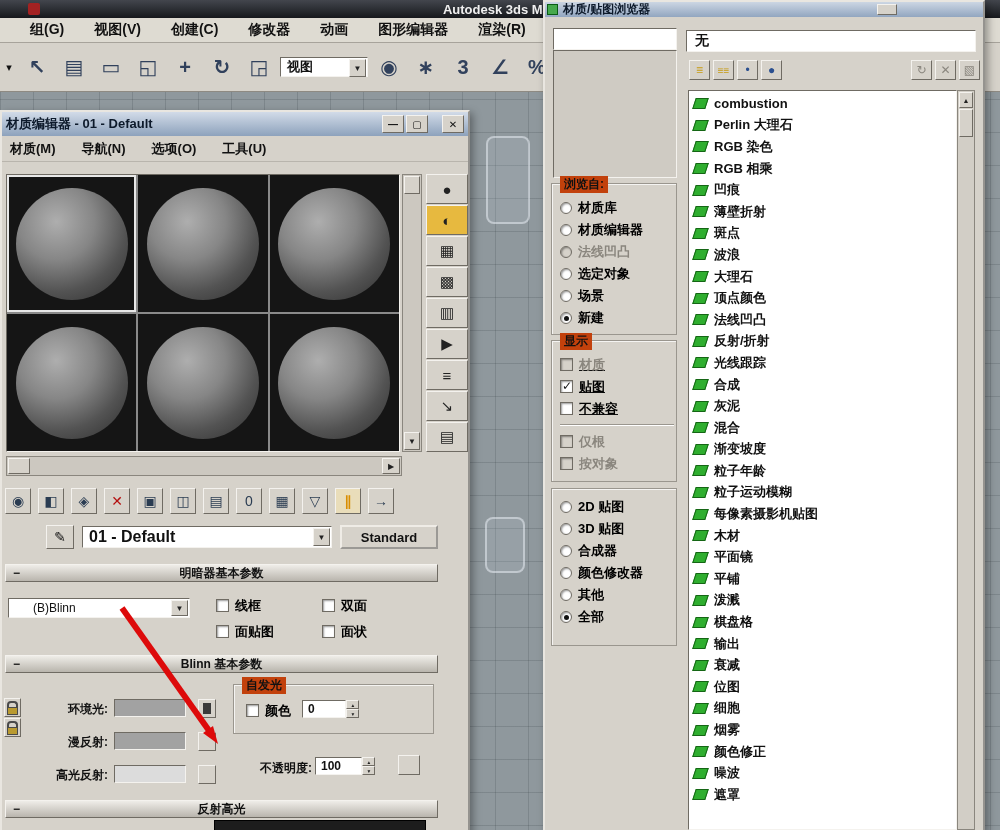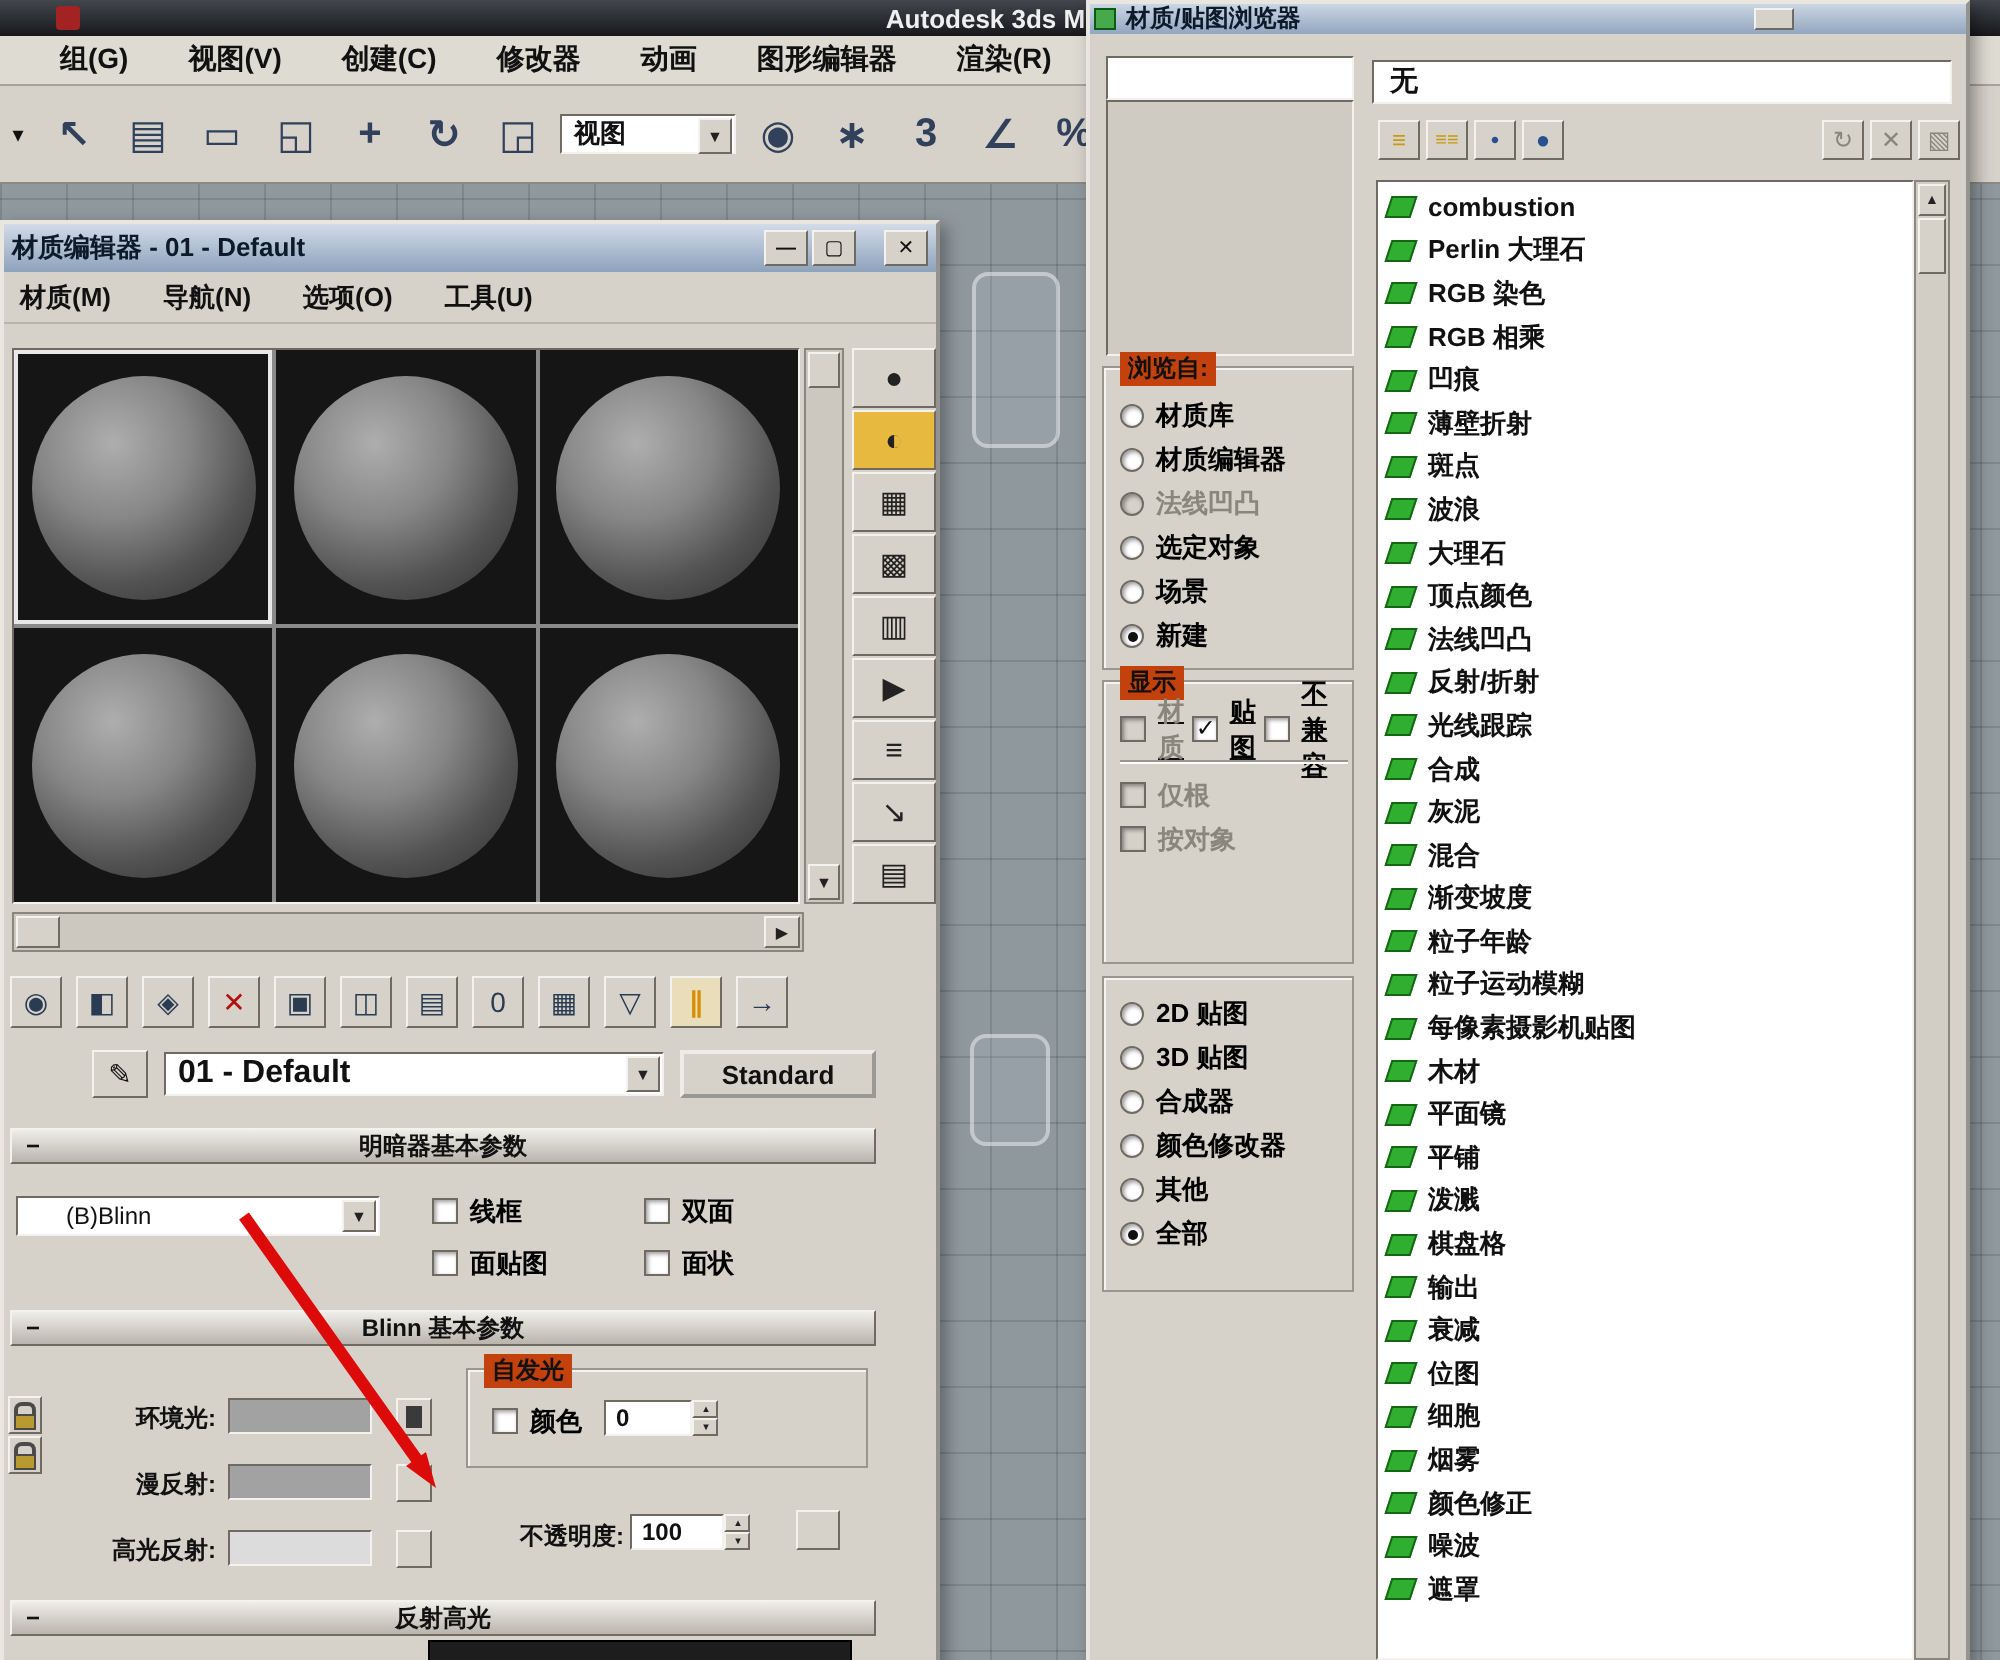--- a/index.html
+++ b/index.html
@@ -506,21 +506,21 @@
           <label class="opt radio on">
             <span class="rctl"></span>
             <span>新建</span>
           </label>
         </div>
     </div>
 
     <div class="group g-show">
       <span class="legend">显示</span>
       <div class="grows">
-        <div style="display:flex;flex-direction:row;gap:3px;text-decoration:underline;">
+        <div style="display:flex;flex-direction:column;gap:3px;text-decoration:underline;">
 
             <label class="opt check disabled">
               <span class="cctl"></span>
               <span>材质</span>
             </label>
 
             <label class="opt check checked">
               <span class="cctl"></span>
               <span>贴图</span>
             </label>

